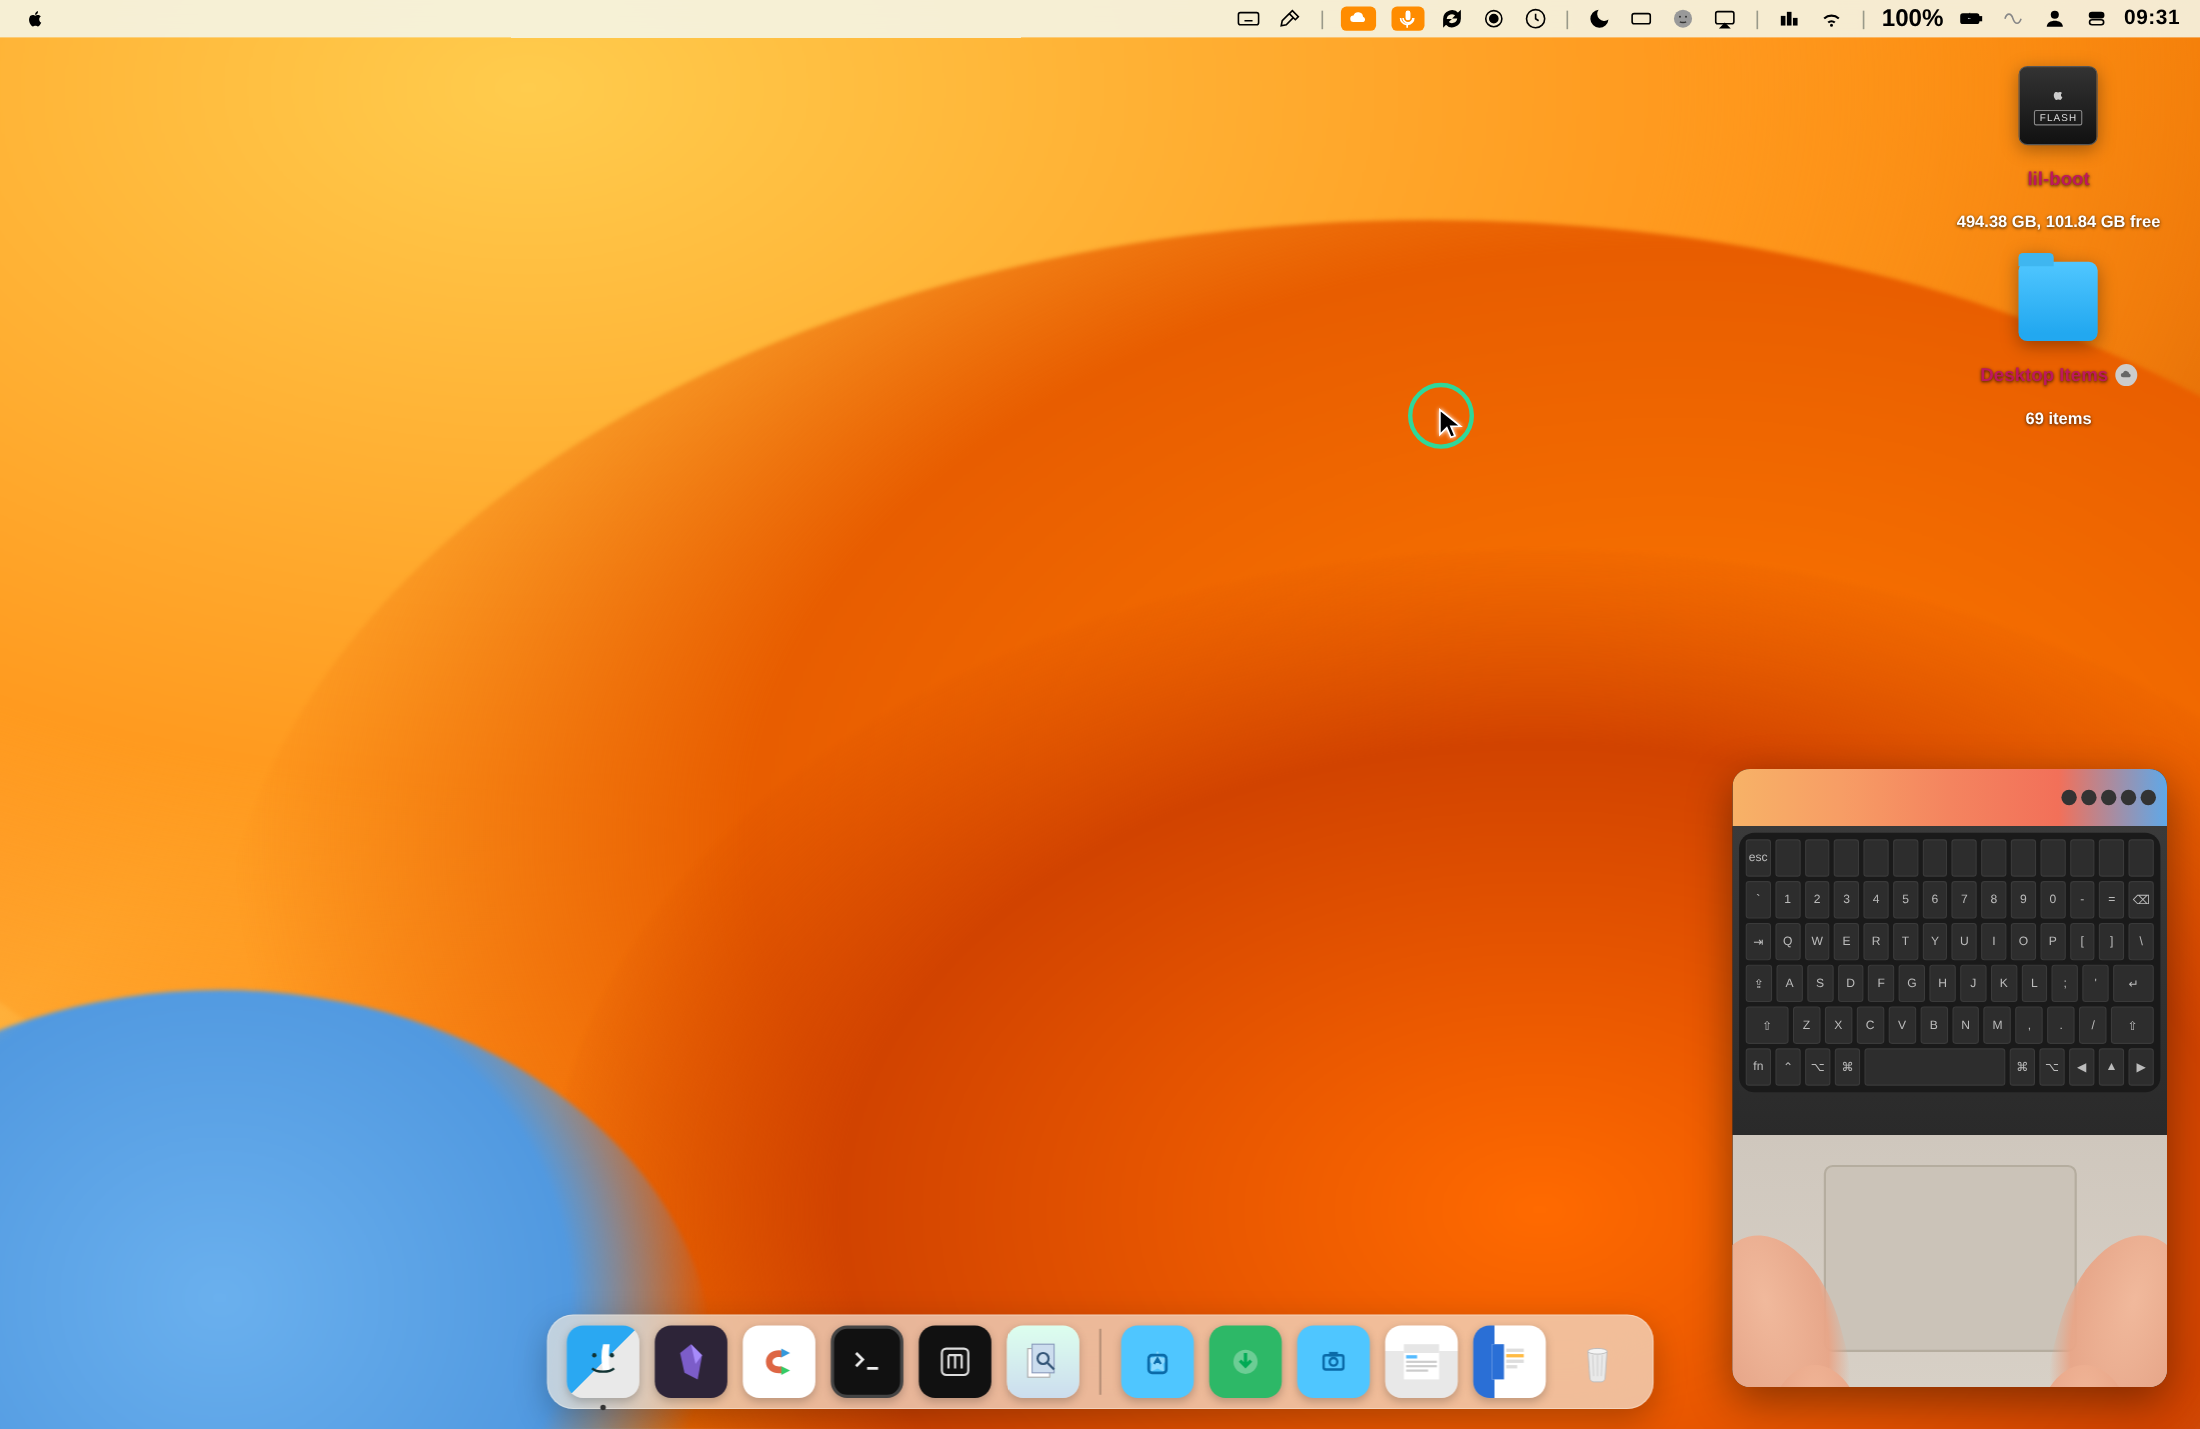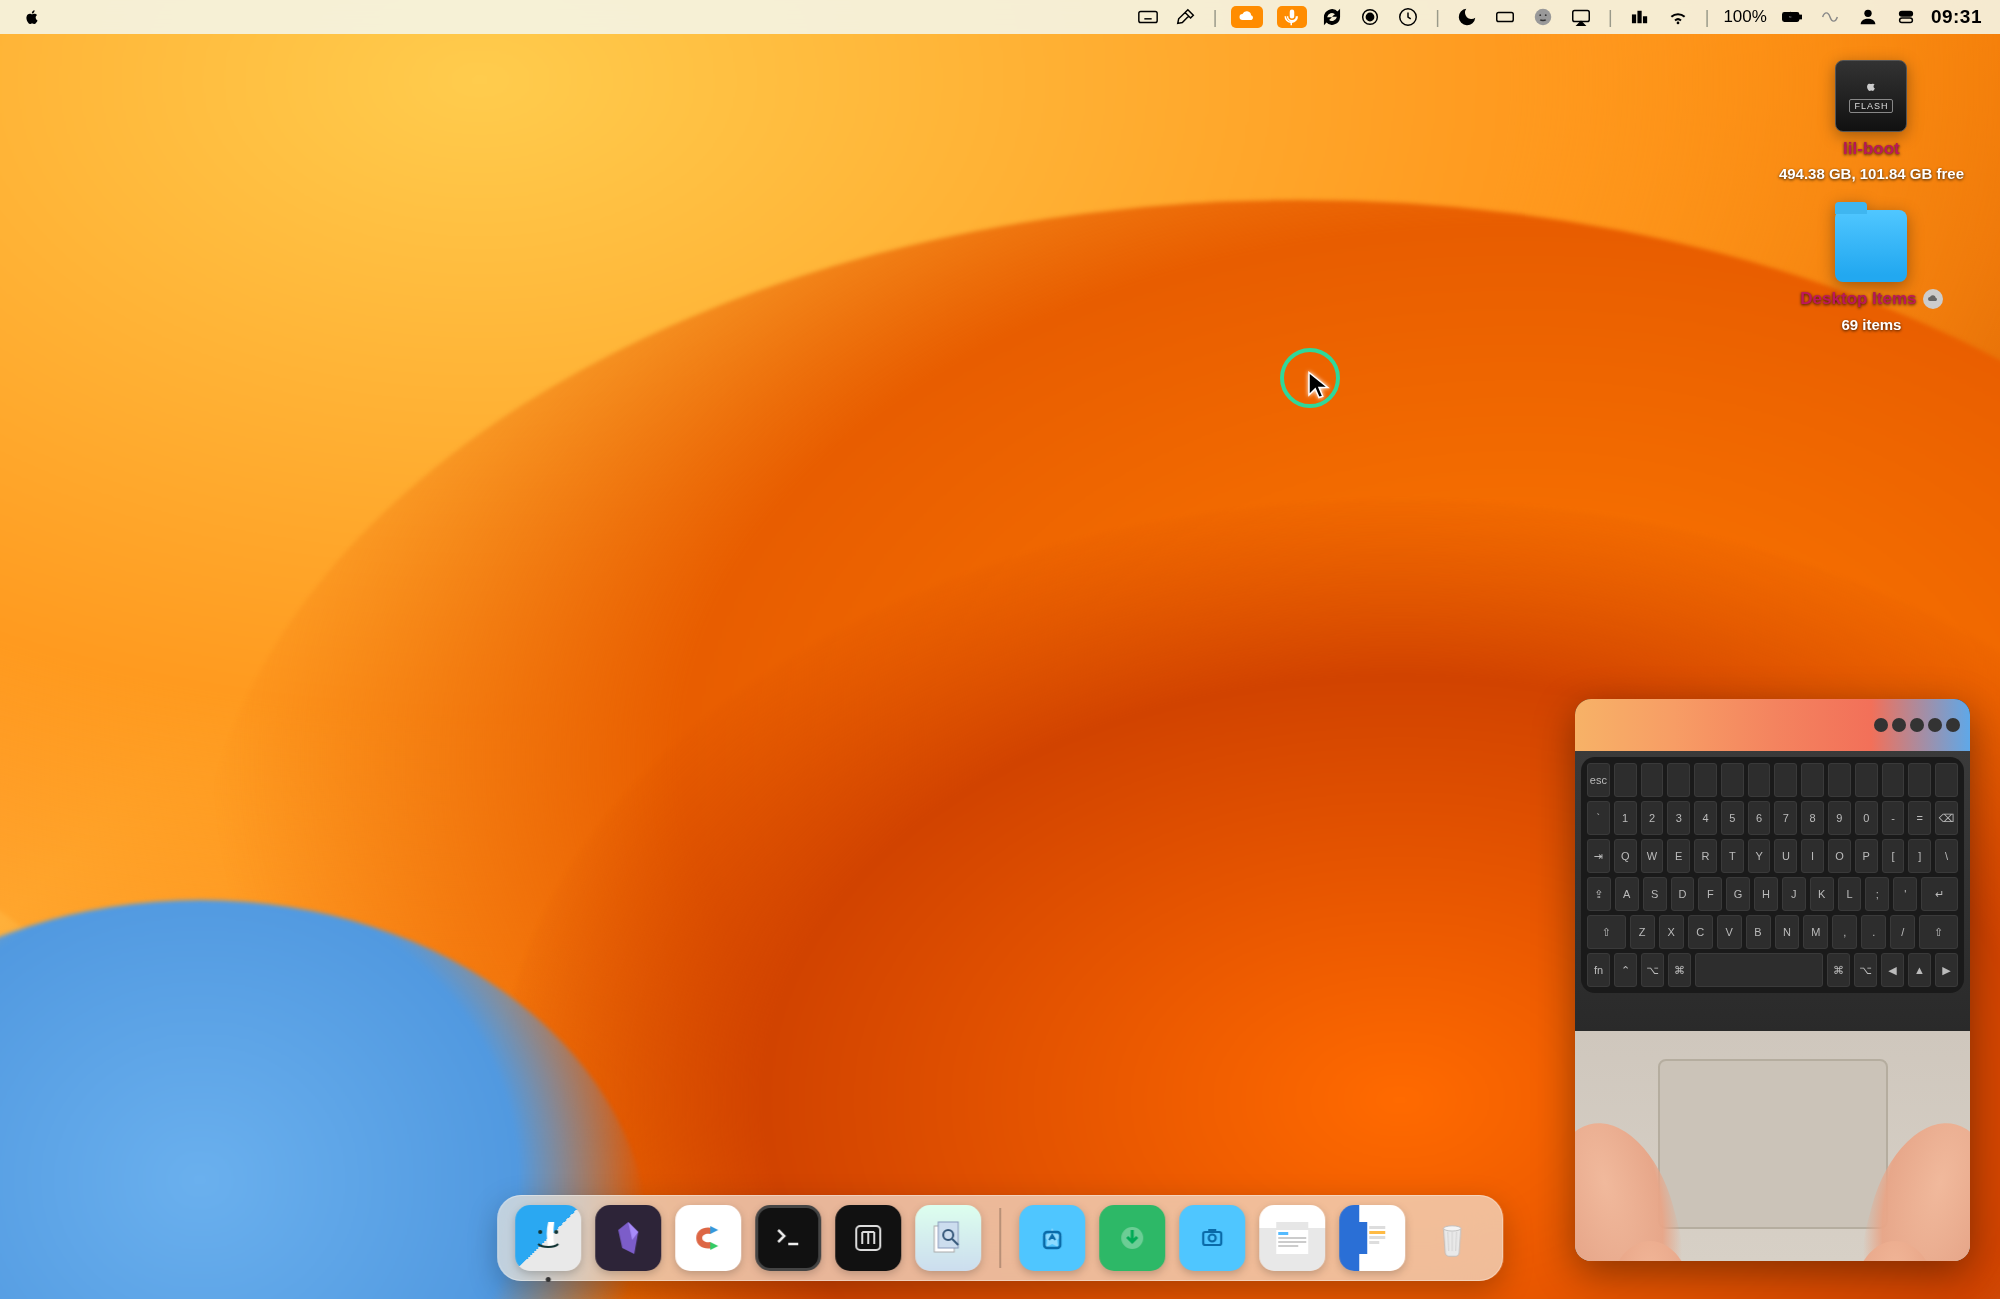--- a/index.html
+++ b/index.html
@@ -21,26 +21,26 @@
 .apple-logo svg{width:20px;height:20px;fill:#000;display:block}
 .menubar-right{display:flex;align-items:center;gap:12px;font-weight:600;font-size:18px}
 .menubar-right .sep{color:#9a9a8a;font-weight:300;padding:0 2px}
 .mb-icon{display:flex;align-items:center;justify-content:center;width:26px;height:26px}
 .mb-icon svg{width:22px;height:22px;stroke:#000;fill:none;stroke-width:1.6}
 .mb-icon.filled svg{fill:#000;stroke:none}
 .mic-item{background:#ff8c00;border-radius:5px;padding:2px 6px;display:flex;align-items:center}
 .mic-item svg{width:18px;height:18px;fill:#fff;stroke:none}
 .cloud-item{background:#ff8c00;border-radius:5px;padding:2px 6px;display:flex;align-items:center;margin-right:2px}
 .cloud-item svg{width:20px;height:18px;fill:#fff;stroke:none}
-.battery-pct{font-size:17px;font-weight:400}
+.battery-pct{font-size:22px;font-weight:700}
 .clock{font-size:19px;font-weight:700;letter-spacing:.5px}
 
 
 .desktop-icons{position:absolute;right:36px;top:60px;display:flex;flex-direction:column;gap:28px;z-index:10;align-items:center}
-.desktop-item{display:flex;flex-direction:column;align-items:center;gap:6px;text-align:left;cursor:default}
+.desktop-item{display:flex;flex-direction:column;align-items:center;gap:20px;text-align:left;cursor:default}
 .desktop-item .icon{width:72px;height:72px;display:flex;align-items:center;justify-content:center;border-radius:8px;filter:drop-shadow(0 4px 8px rgba(0,0,0,.35))}
 .desktop-item .label{color:#be185d;font-size:17px;font-weight:700;text-shadow:0 1px 3px rgba(0,0,0,.8);line-height:1.25}
 .desktop-item .sublabel{color:#fff;font-size:15px;font-weight:700;text-shadow:0 1px 3px rgba(0,0,0,.8)}
 .drive-dark{background:linear-gradient(#333,#111);border:1px solid #555;display:flex;flex-direction:column;align-items:center;justify-content:center;color:#ccc}
 .drive-dark .apple-sm svg{width:14px;height:14px;fill:#ccc}
 .drive-dark .flash{font-size:9px;color:#ddd;letter-spacing:1px;margin-top:2px;border:1px solid #888;padding:1px 4px;border-radius:2px}
 .drive-net{background:linear-gradient(#4fb0e8,#1a6fae);border:1px solid #7cc;display:flex;align-items:center;justify-content:center}
 .drive-net svg{width:40px;height:30px;fill:#fff;opacity:.9}
 .folder{background:linear-gradient(#4fc6ff 2%,#22a8f0 90%);border-radius:6px 6px 8px 8px;position:relative}
 .folder::before{content:"";position:absolute;top:-8px;left:0;width:32px;height:12px;background:#3fb6f0;border-radius:4px 4px 0 0}

